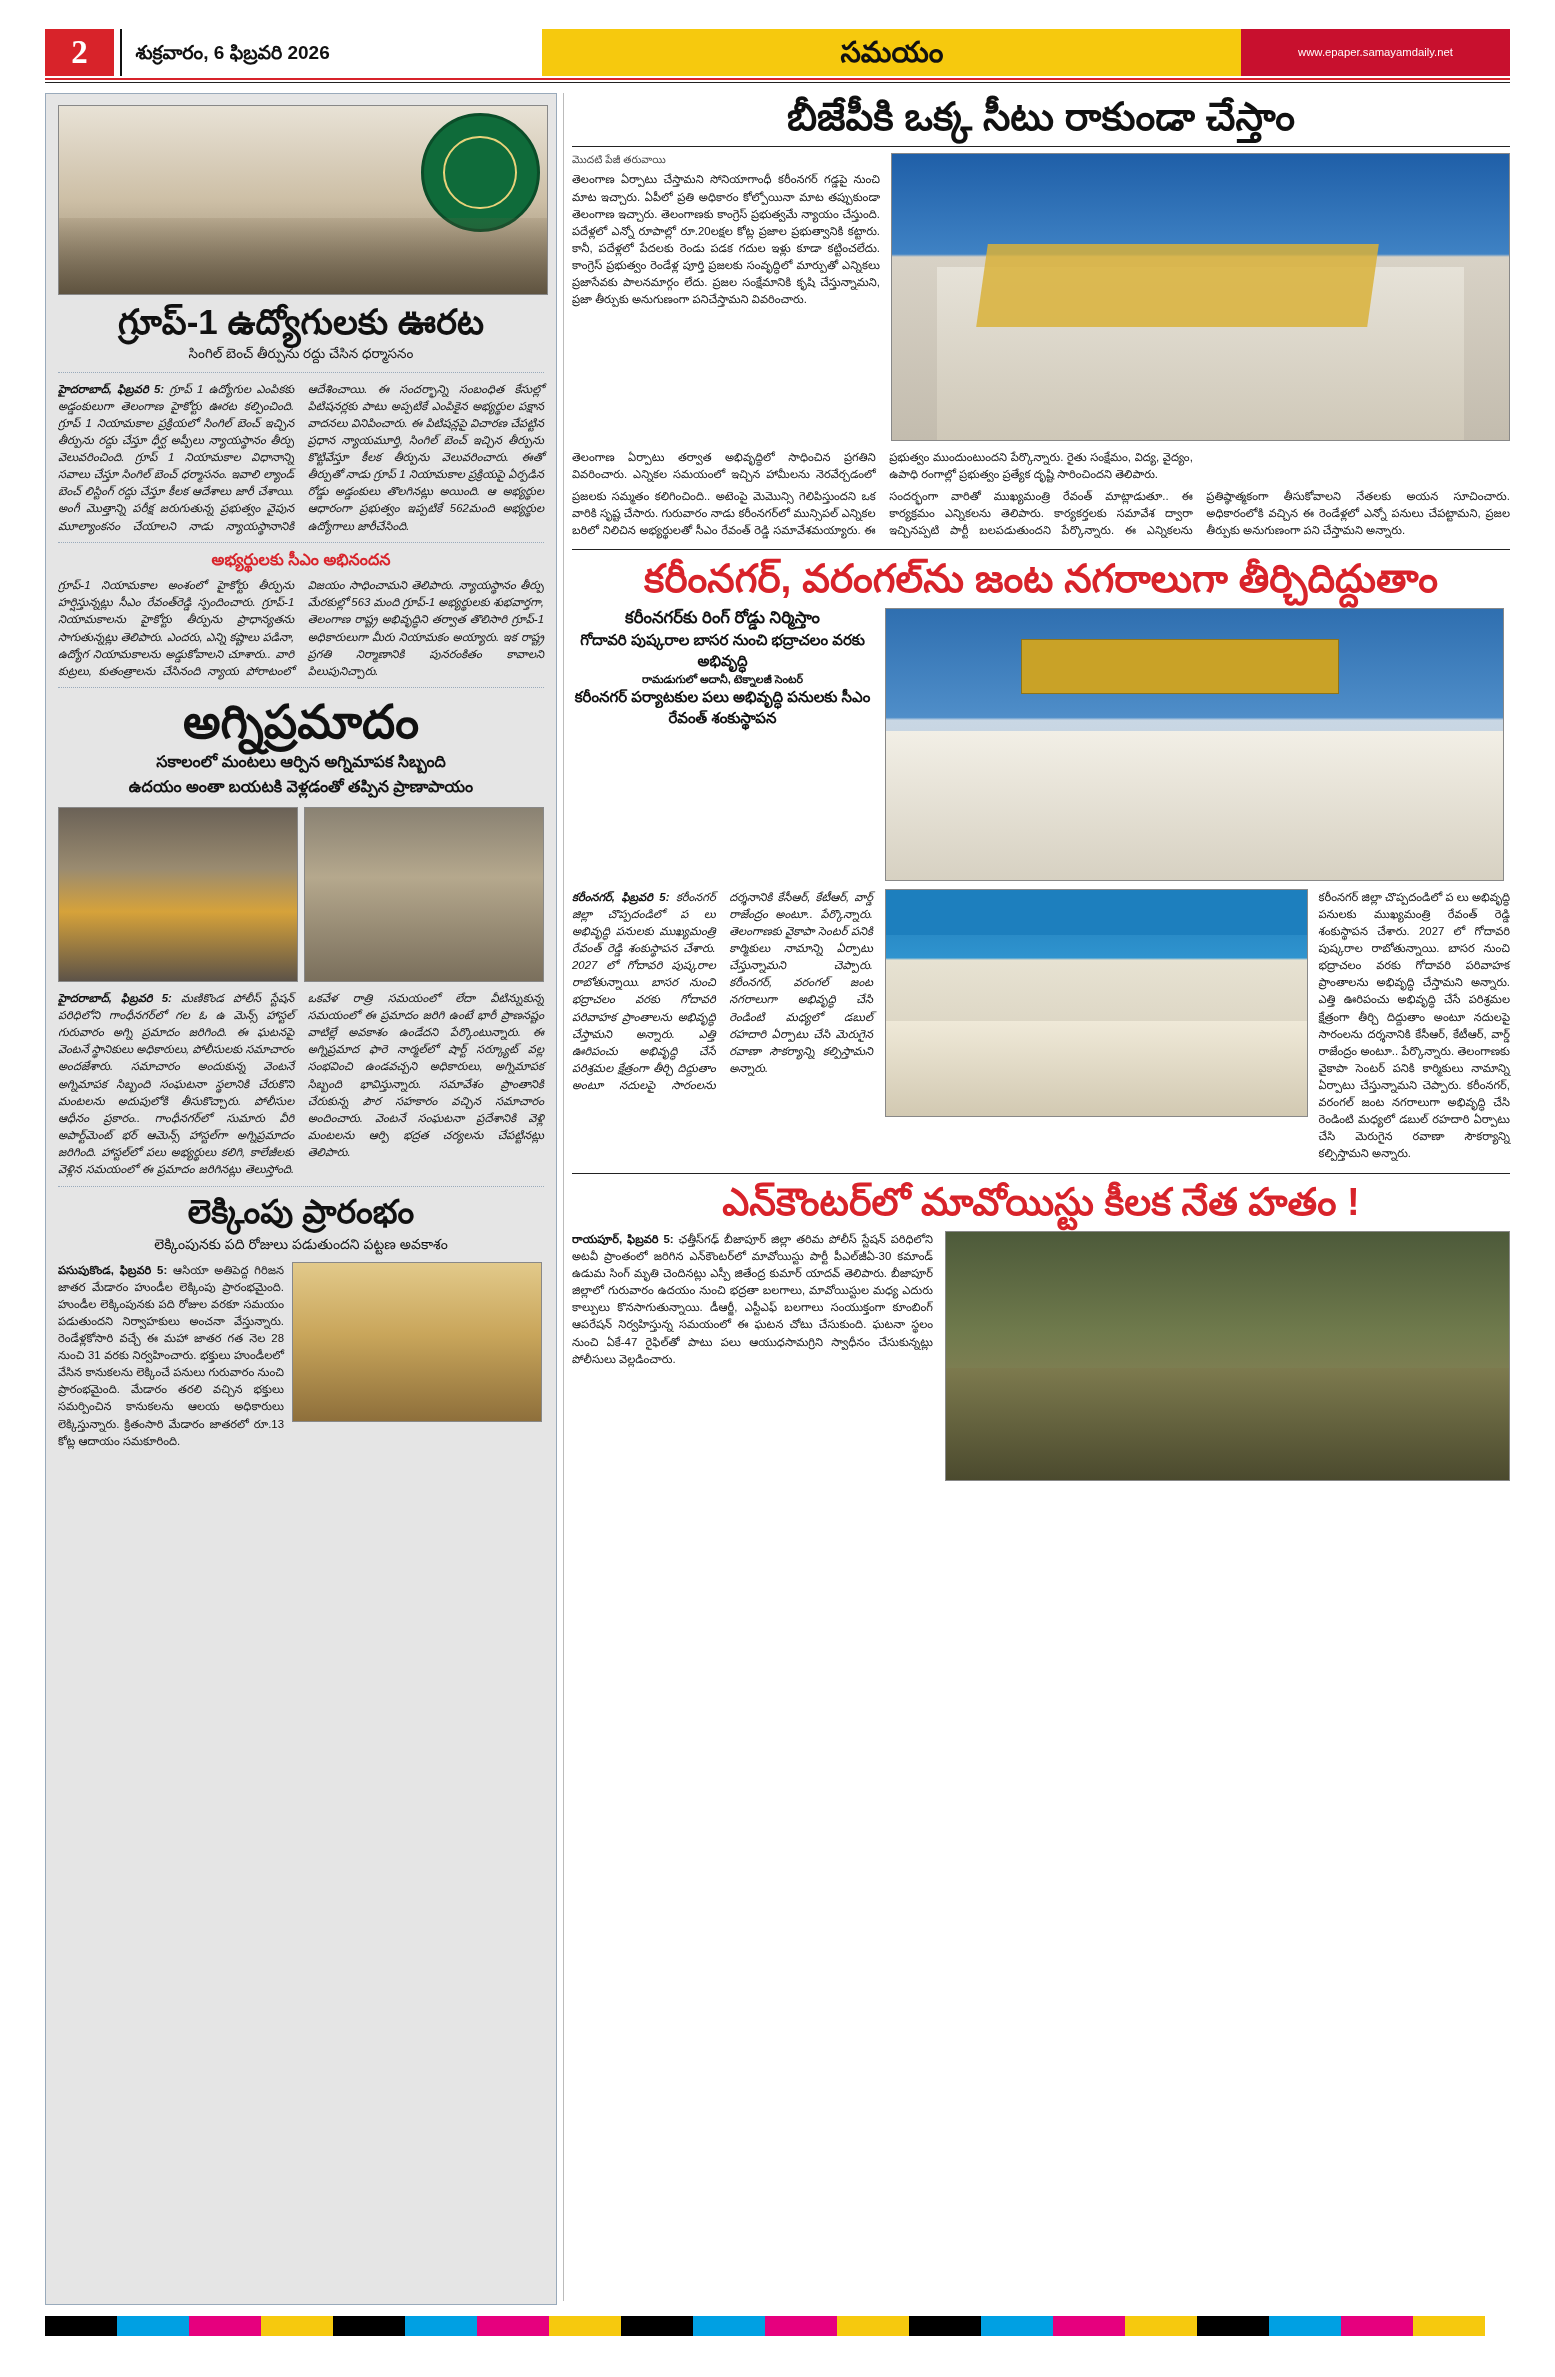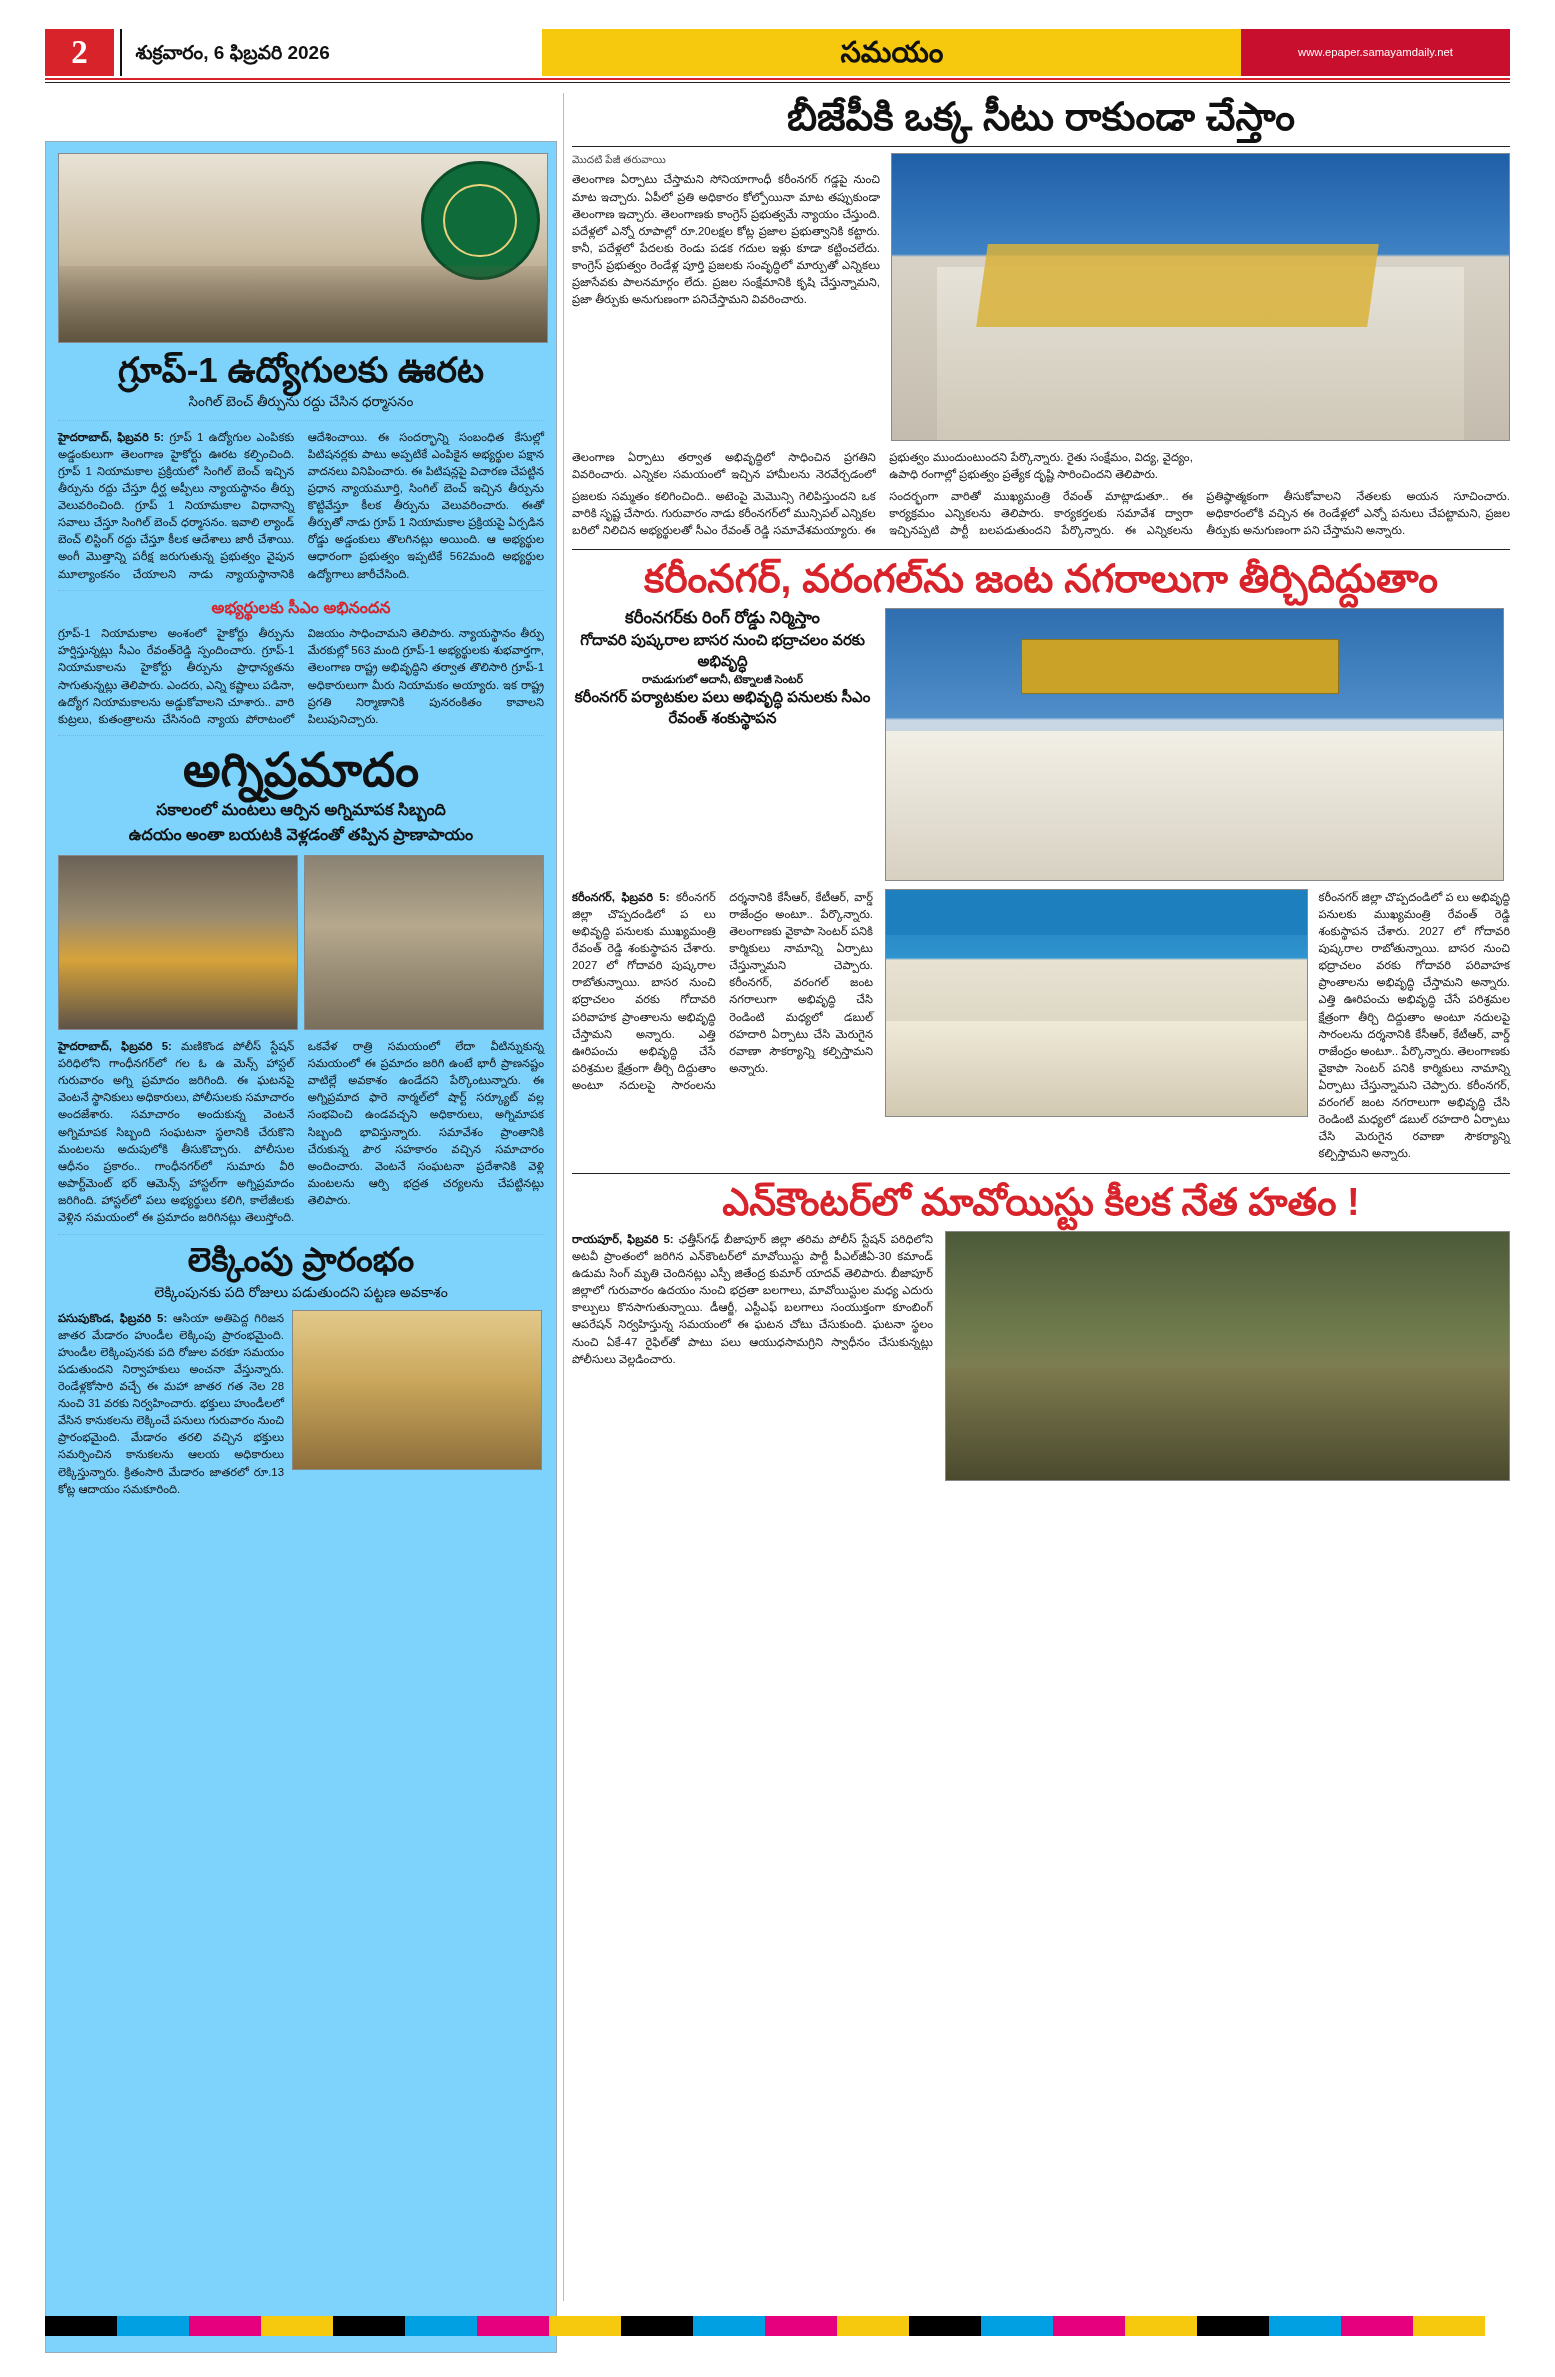--- a/index.html
+++ b/index.html
@@ -15,32 +15,32 @@
   .mast-blue{position:absolute;left:1196px;top:0;width:269px;height:47px;background:#c8102e;}
   .mast-blue .url{position:absolute;left:0;top:0;width:269px;height:47px;line-height:47px;text-align:center;font-size:11.3px;color:#ffffff;}
   .mast-rule{position:absolute;left:45px;top:78px;width:1465px;height:2.3px;background:#d8232a;}
   .mast-rule2{position:absolute;left:45px;top:82px;width:1465px;height:0.8px;background:#222;}
 
   
   .col-left{position:absolute;left:45px;top:93px;width:512px;height:2212px;box-sizing:border-box;}
   .col-right{position:absolute;left:572px;top:93px;width:938px;height:2212px;}
   .vrule{position:absolute;left:563px;top:93px;width:0.8px;height:2208px;background:#bbb;}
 
-  .panel{border:0.8px solid #9ab; background:#7dd3fc;box-sizing:border-box;margin-top:48px;}
+  .panel{border:0.8px solid #9ab; background:#e5e5e5;box-sizing:border-box;}
 
   .photo{background:#cfd6da;position:relative;overflow:hidden;}
 
   h1.hd{font-size:35px;line-height:1.12;margin:7.5px 0 4.5px;font-weight:bold;text-align:center;color:#111;}
   h2.hd-red{color:#d8232a;text-align:center;font-weight:bold;margin:4.5px 0;}
   .sub{font-size:13.5px;text-align:center;color:#111;margin:3px 0;}
   .body-text{font-size:11.4px;line-height:1.5;text-align:justify;color:#111;}
   .dateline{font-weight:bold;}
   .kicker{font-size:10.5px;color:#444;}
 
-  .two-col{column-count:2;column-gap:13.5px;}
+  .two-col{column-count:2;column-gap:13.5px;font-style:italic;}
   .three-col{column-count:3;column-gap:13.5px;}
 
   .rule-d{border-top:1.5px dotted #9ab;margin:7.5px 0;}
 
   
   .bighead{font-size:39px;font-weight:bold;color:#111;text-align:center;line-height:1.1;}
   .bighead.red{color:#d8232a;text-align:center;}
 
   
   .colorbar{position:absolute;left:45px;top:2316px;width:1465px;height:19.6px;}

